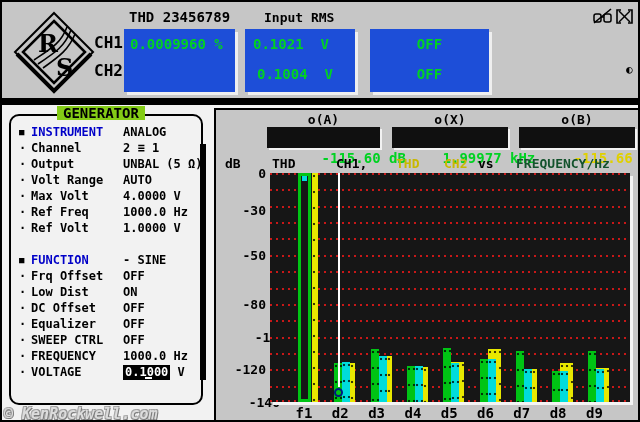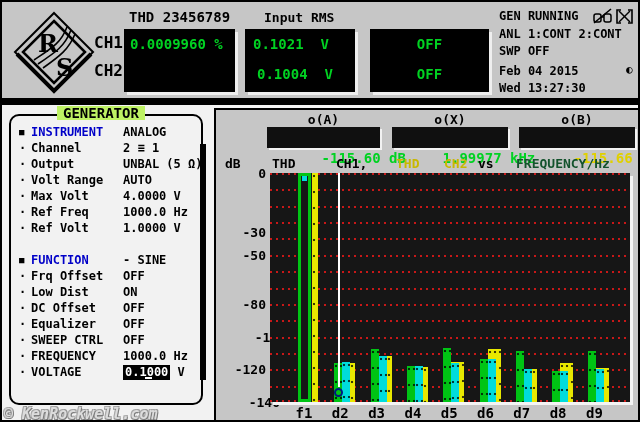--- a/index.html
+++ b/index.html
@@ -3,29 +3,29 @@
 <meta charset="utf-8">
 <style>
   html,body{margin:0;padding:0;background:#555;}
   .screen{
     position:relative; width:640px; height:422px; background:#c6c6c6;
     border:2px solid #000; box-sizing:border-box; overflow:hidden;
     font-family:"DejaVu Sans Mono", monospace; font-weight:bold; color:#000;
     -webkit-font-smoothing:none;
   }
   .abs{position:absolute;}
-  .blackbox{background:#000000; box-shadow:3px 3px 0 #efefef;}
+  .blackbox{background:#1d4ed8; box-shadow:3px 3px 0 #efefef;}
   .grntxt{color:#00d222;}
   .yeltxt{color:#e0d000;}
   .t14{font-size:14px; line-height:14px;}
   .t13{font-size:13px; line-height:13px;}
   .band{background:#000;}
   .leftbg{background:#f2f2f2;}
   .genpanel{border:2px solid #000; border-radius:10px; background:#f2f2f2;}
-  .gentitle{background:#bef264; padding:0 6px; font-size:14px; line-height:14px;}
+  .gentitle{background:#84cc16; padding:0 6px; font-size:14px; line-height:14px;}
   .genrow{position:absolute; left:0; height:16px; width:186px; font-size:12px; line-height:15px; white-space:pre;}
   .genrow .bullet{position:absolute; left:2px; top:0; width:10px;}
   .genrow .lbl{position:absolute; left:14px; top:0;}
   .genrow .val{position:absolute; left:106px; top:0;}
   .blue{color:#0000c8;}
   .inv{background:#000; color:#fff; padding:0 2px; position:relative; display:inline-block;}
   .invcursor{position:absolute; bottom:1px; left:22px; width:7px; height:2px; background:#fff;}
   .graphpanel{background:#c6c6c6; border:2px solid #000; box-shadow:-4px -3px 0 #f4f4f4;}
   .gbox{background:#101010; box-shadow:2px 2px 0 #f2f2f2; font-size:14px; line-height:21px; white-space:pre;}
   .plot{background:#161616; box-shadow:3px 3px 0 #f4f4f4; overflow:hidden;}
@@ -75,27 +75,20 @@
   <div class="abs blackbox" style="left:243px; top:27px; width:110px; height:63px;">
     <div class="grntxt t14" style="position:absolute; left:8px; top:8px; white-space:pre;">0.1021  V</div>
     <div class="grntxt t14" style="position:absolute; left:12px; top:38px; white-space:pre;">0.1004  V</div>
   </div>
 
   <div class="abs blackbox" style="left:368px; top:27px; width:119px; height:63px;">
     <div class="grntxt t14" style="position:absolute; left:0; top:8px; width:100%; text-align:center;">OFF</div>
     <div class="grntxt t14" style="position:absolute; left:0; top:38px; width:100%; text-align:center;">OFF</div>
   </div>
 
-  <div class="abs" style="left:497px; top:8px; width:140px; height:88px;">
-    <div class="statusline" style="top:0px;">GEN RUNNING</div>
-    <div class="statusline" style="top:18px;">ANL 1:CONT 2:CONT</div>
-    <div class="statusline" style="top:35px;">SWP OFF</div>
-    <div class="statusline" style="top:55px;">Feb 04 2015</div>
-    <div class="statusline" style="top:72px;">Wed 13:27:30</div>
-  </div>
 
   <div class="abs" style="left:591px; top:6px;">
     <svg width="19" height="17" viewBox="0 0 19 17">
       <rect x="1" y="6" width="7" height="8" rx="2" fill="none" stroke="#000" stroke-width="1.5"></rect>
       <rect x="11" y="6" width="7" height="8" rx="2" fill="none" stroke="#000" stroke-width="1.5"></rect>
       <line x1="8" y1="9" x2="11" y2="9" stroke="#000" stroke-width="1.5"></line>
       <line x1="1" y1="15" x2="18" y2="1" stroke="#000" stroke-width="1.6"></line>
     </svg>
   </div>
   <div class="abs" style="left:613px; top:6px;">
@@ -156,21 +149,21 @@
         <span class="titlepart" style="left: 56px; color: rgb(0, 0, 0);">THD</span>
         <span class="titlepart" style="left: 120px; color: rgb(0, 0, 0);">CH1,</span>
         <span class="titlepart" style="left: 180px; color: rgb(200, 184, 0);">THD</span>
         <span class="titlepart" style="left: 228px; color: rgb(200, 184, 0);">CH2</span>
         <span class="titlepart" style="left: 262px; color: rgb(0, 0, 0);">vs</span>
         <span class="titlepart" style="left: 300px; color: #14532d;">FREQUENCY/Hz</span>
       </div>
 
     <div id="y-ticks" class="abs" style="left:0; top:0; width:50px; height:308px;">
         <div class="ytick" style="top: 57px;">0</div>
-        <div class="ytick" style="top: 116px;">-30</div>
+        <div class="ytick" style="top: 94px;">-30</div>
         <div class="ytick" style="top: 139px;">-50</div>
         <div class="ytick" style="top: 188px;">-80</div>
         <div class="ytick" style="top: 221px; margin-left: 20px;">-100</div>
         <div class="ytick" style="top: 253px;">-120</div>
         <div class="ytick" style="top: 286px; margin-left: 14px;">-140</div>
       </div>
 
     <div id="plot" class="abs plot" style="left:54px; top:63px; width:360px; height:229px;">
         <div class="gridline" style="top: 0px;"></div>
         <div class="gridline" style="top: 16px;"></div>

